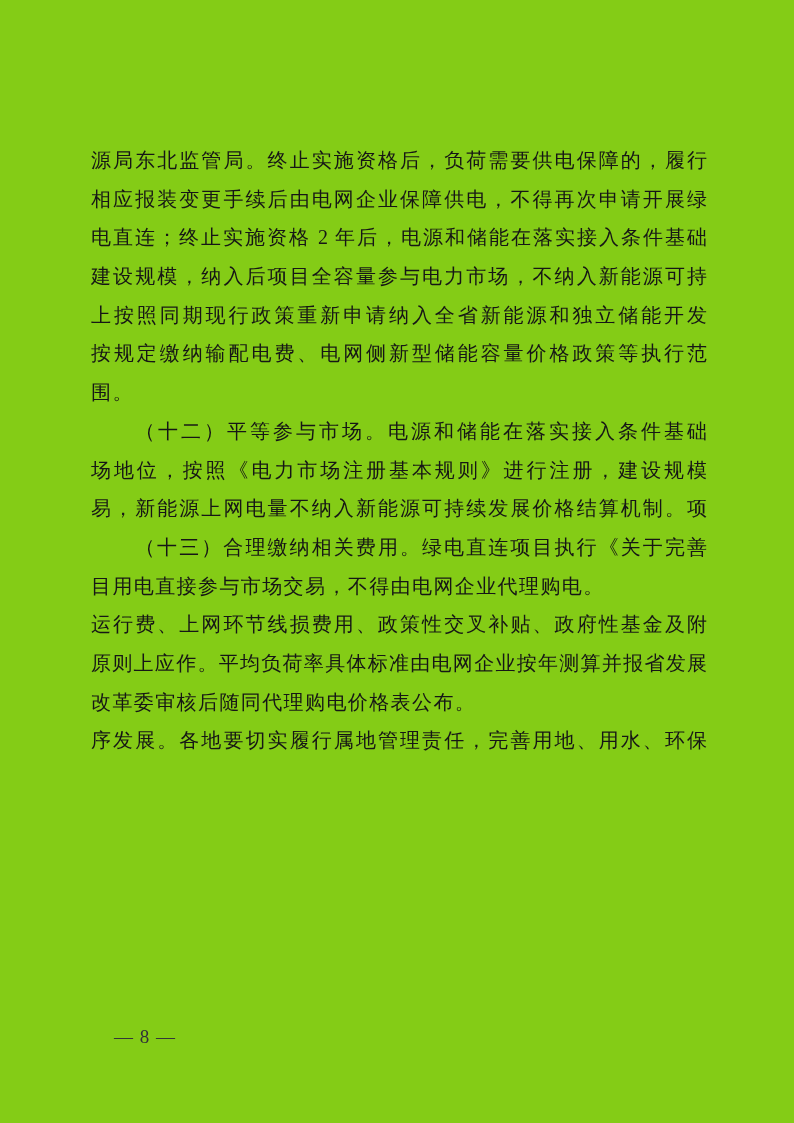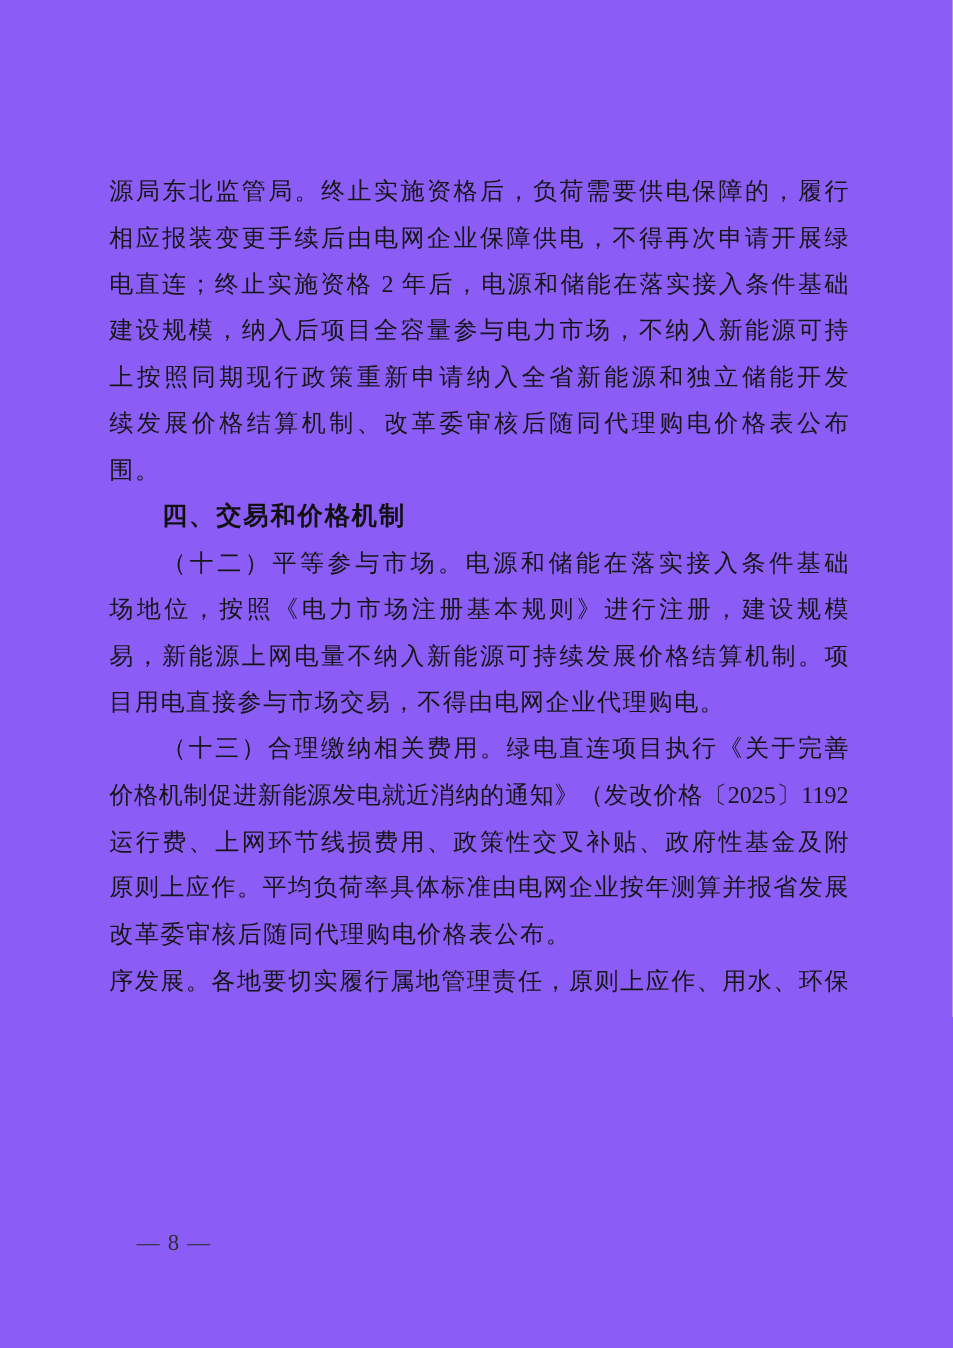--- a/index.html
+++ b/index.html
@@ -4,21 +4,21 @@
 <style>
   html, body {
     margin: 0;
     padding: 0;
     background: #ffffff;
   }
   .page {
     position: relative;
     width: 794px;
     height: 1123px;
-    background: #8b5cf6;
+    background: #84cc16;
     overflow: hidden;
     font-family: "Liberation Serif", "DejaVu Serif", serif;
     color: #161616;
   }
   .doc-body {
     position: absolute;
     left: 91px;
     top: 141px;
     width: 616px;
   }
@@ -68,28 +68,26 @@
 </head>
 <body>
 
 <div class="page">
   <div class="doc-body">
       <div class="line justify">源局东北监管局。终止实施资格后，负荷需要供电保障的，履行</div>
       <div class="line justify">相应报装变更手续后由电网企业保障供电，不得再次申请开展绿</div>
       <div class="line justify">电直连；终止实施资格 2 年后，电源和储能在落实接入条件基础</div>
       <div class="line justify">建设规模，纳入后项目全容量参与电力市场，不纳入新能源可持</div>
       <div class="line justify">上按照同期现行政策重新申请纳入全省新能源和独立储能开发</div>
-      <div class="line justify">续发展价格结算机制、改革委审核后随同代理购电价格表公布</div>
+      <div class="line justify">按规定缴纳输配电费、电网侧新型储能容量价格政策等执行范</div>
       <div class="line para-end">围。</div>
-      <div class="line heading indent">四、交易和价格机制</div>
       <div class="line indent justify">（十二）平等参与市场。电源和储能在落实接入条件基础</div>
       <div class="line justify">场地位，按照《电力市场注册基本规则》进行注册，建设规模</div>
       <div class="line justify">易，新能源上网电量不纳入新能源可持续发展价格结算机制。项</div>
+      <div class="line indent justify">（十三）合理缴纳相关费用。绿电直连项目执行《关于完善</div>
       <div class="line para-end">目用电直接参与市场交易，不得由电网企业代理购电。</div>
-      <div class="line indent justify">（十三）合理缴纳相关费用。绿电直连项目执行《关于完善</div>
-      <div class="line justify">价格机制促进新能源发电就近消纳的通知》（发改价格〔2025〕1192</div>
       <div class="line justify">运行费、上网环节线损费用、政策性交叉补贴、政府性基金及附</div>
       <div class="line justify">原则上应作。平均负荷率具体标准由电网企业按年测算并报省发展</div>
       <div class="line para-end">改革委审核后随同代理购电价格表公布。</div>
-      <div class="line justify">序发展。各地要切实履行属地管理责任，原则上应作、用水、环保</div>
+      <div class="line justify">序发展。各地要切实履行属地管理责任，完善用地、用水、环保</div>
     </div>
   <div class="page-number">— 8 —</div>
 </div>
 
 </body></html>

